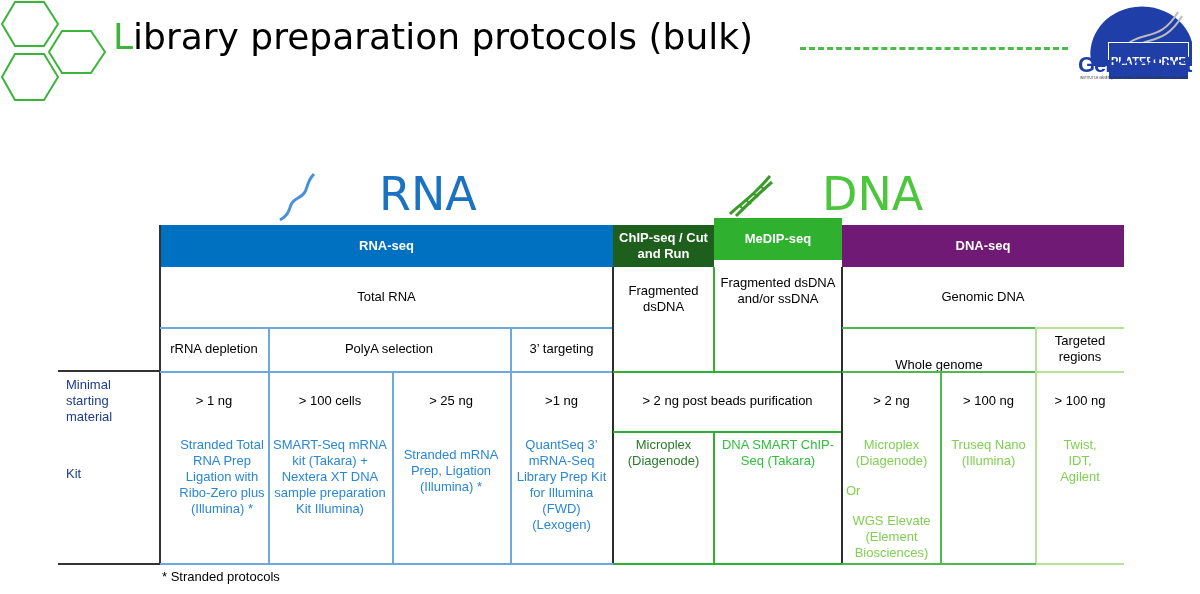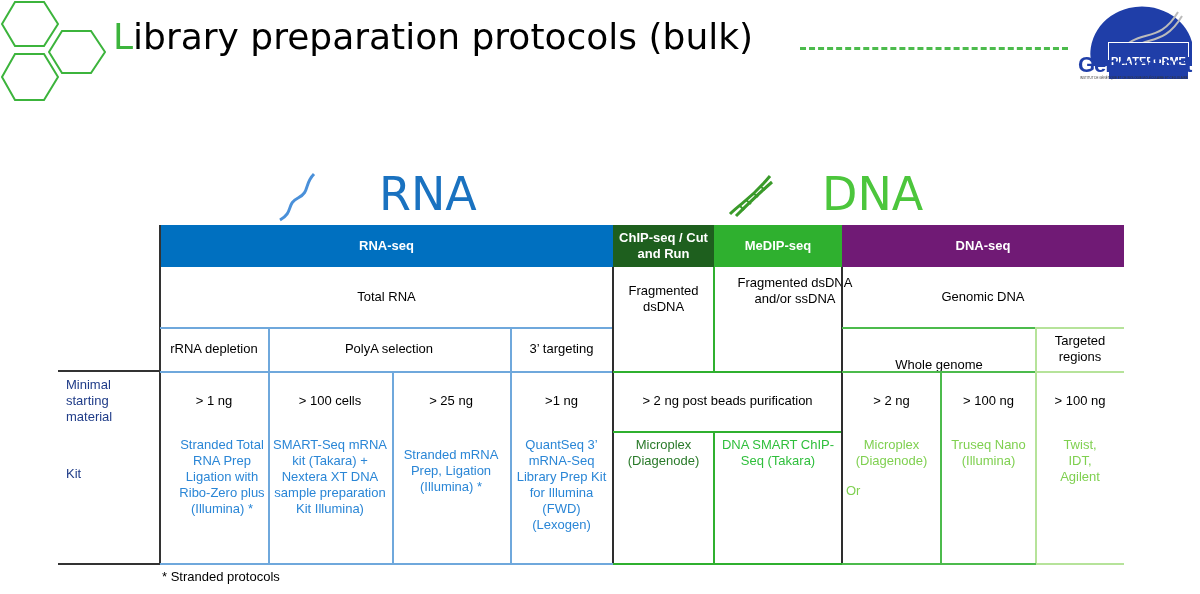--- a/index.html
+++ b/index.html
@@ -58,26 +58,26 @@
       <line x1="14" y1="34" x2="18" y2="38"></line>
       <line x1="20" y1="28" x2="25" y2="32"></line>
       <line x1="27" y1="21" x2="32" y2="25"></line>
       <line x1="34" y1="14" x2="39" y2="18"></line>
     </g>
 </svg>
 <div class="abs big dna-label">DNA</div>
 
 <div class="cell hdr" style="left:160px;top:225px;width:453px;height:42px;background:#0070c0;">RNA-seq</div>
 <div class="cell hdr" style="left:613px;top:225px;width:101px;height:42px;background:#1e5f1e;">ChIP-seq / Cut and Run</div>
-<div class="cell hdr" style="left:714px;top:225px;width:128px;height:42px;background:#2fb02f;">MeDIP-seq</div>
+<div class="cell hdr" style="left:714px;top:218px;width:128px;height:42px;background:#2fb02f;">MeDIP-seq</div>
 <div class="cell hdr" style="left:842px;top:225px;width:282px;height:42px;background:#701a75;">DNA-seq</div>
 
 <div class="cell" style="left:160px;top:267px;width:453px;height:60px;">Total RNA</div>
 <div class="cell top" style="left:613px;top:267px;width:101px;height:104px;padding-top:16px;">Fragmented dsDNA</div>
-<div class="cell top" style="left:714px;top:267px;width:128px;height:104px;padding-top:8px;margin-left:17px;">Fragmented dsDNA and/or ssDNA</div>
+<div class="cell top" style="left:714px;top:267px;width:128px;height:104px;padding-top:8px;">Fragmented dsDNA and/or ssDNA</div>
 <div class="cell" style="left:842px;top:267px;width:282px;height:60px;">Genomic DNA</div>
 
 <div class="cell" style="left:160px;top:327px;width:108px;height:44px;">rRNA depletion</div>
 <div class="cell" style="left:268px;top:327px;width:242px;height:44px;">PolyA selection</div>
 <div class="cell" style="left:510px;top:327px;width:103px;height:44px;">3’ targeting</div>
 <div class="cell" style="left:842px;top:338px;width:194px;height:54px;">Whole genome</div>
 <div class="cell" style="left:1036px;top:327px;width:88px;height:44px;">Targeted regions</div>
 
 <div class="rowlabel" style="top:377px;width:80px;">Minimal starting material</div>
 <div class="rowlabel" style="top:466px;">Kit</div>
@@ -93,20 +93,21 @@
 
 <div class="cell top kitb" style="left:172px;top:431px;width:100px;height:132px;">Stranded Total RNA Prep Ligation with Ribo-Zero plus (Illumina) *</div>
 <div class="cell top kitb" style="left:272px;top:431px;width:116px;height:132px;">SMART-Seq mRNA kit (Takara) + Nextera XT DNA sample preparation Kit Illumina)</div>
 <div class="cell top kitb" style="left:396px;top:441px;width:110px;height:132px;">Stranded mRNA Prep, Ligation (Illumina) *</div>
 <div class="cell top kitb" style="left:514px;top:431px;width:95px;height:132px;">QuantSeq 3’ mRNA-Seq Library Prep Kit for Illumina (FWD) (Lexogen)</div>
 <div class="cell top kitdg" style="left:617px;top:431px;width:93px;height:132px;">Microplex (Diagenode)</div>
 <div class="cell top kitg" style="left:718px;top:431px;width:120px;height:132px;">DNA SMART ChIP-Seq (Takara)</div>
 <div class="cell top kitlg" style="left:846px;top:431px;width:91px;height:132px;flex-direction:column;justify-content:flex-start;">
   <div>Microplex (Diagenode)</div>
   <div style="margin-top:14px;">Or</div>
+  <div style="margin-top:14px;">WGS Elevate (Element Biosciences)</div>
 </div>
 <div class="cell top kitlg" style="left:945px;top:431px;width:87px;height:132px;">Truseq Nano (Illumina)</div>
 <div class="cell top kitlg" style="left:1040px;top:431px;width:80px;height:132px;padding-left:14px;padding-right:14px;">Twist, IDT, Agilent</div>
 
 <div>
 
   <div class="vl" style="left:159px;top:225px;height:338px;border-left:2px solid #333;"></div>
 
   <div class="hl" style="left:160px;top:327px;width:453px;border-top:2px solid #6fa8dc;"></div>
   <div class="hl" style="left:160px;top:371px;width:453px;border-top:2px solid #6fa8dc;"></div>

